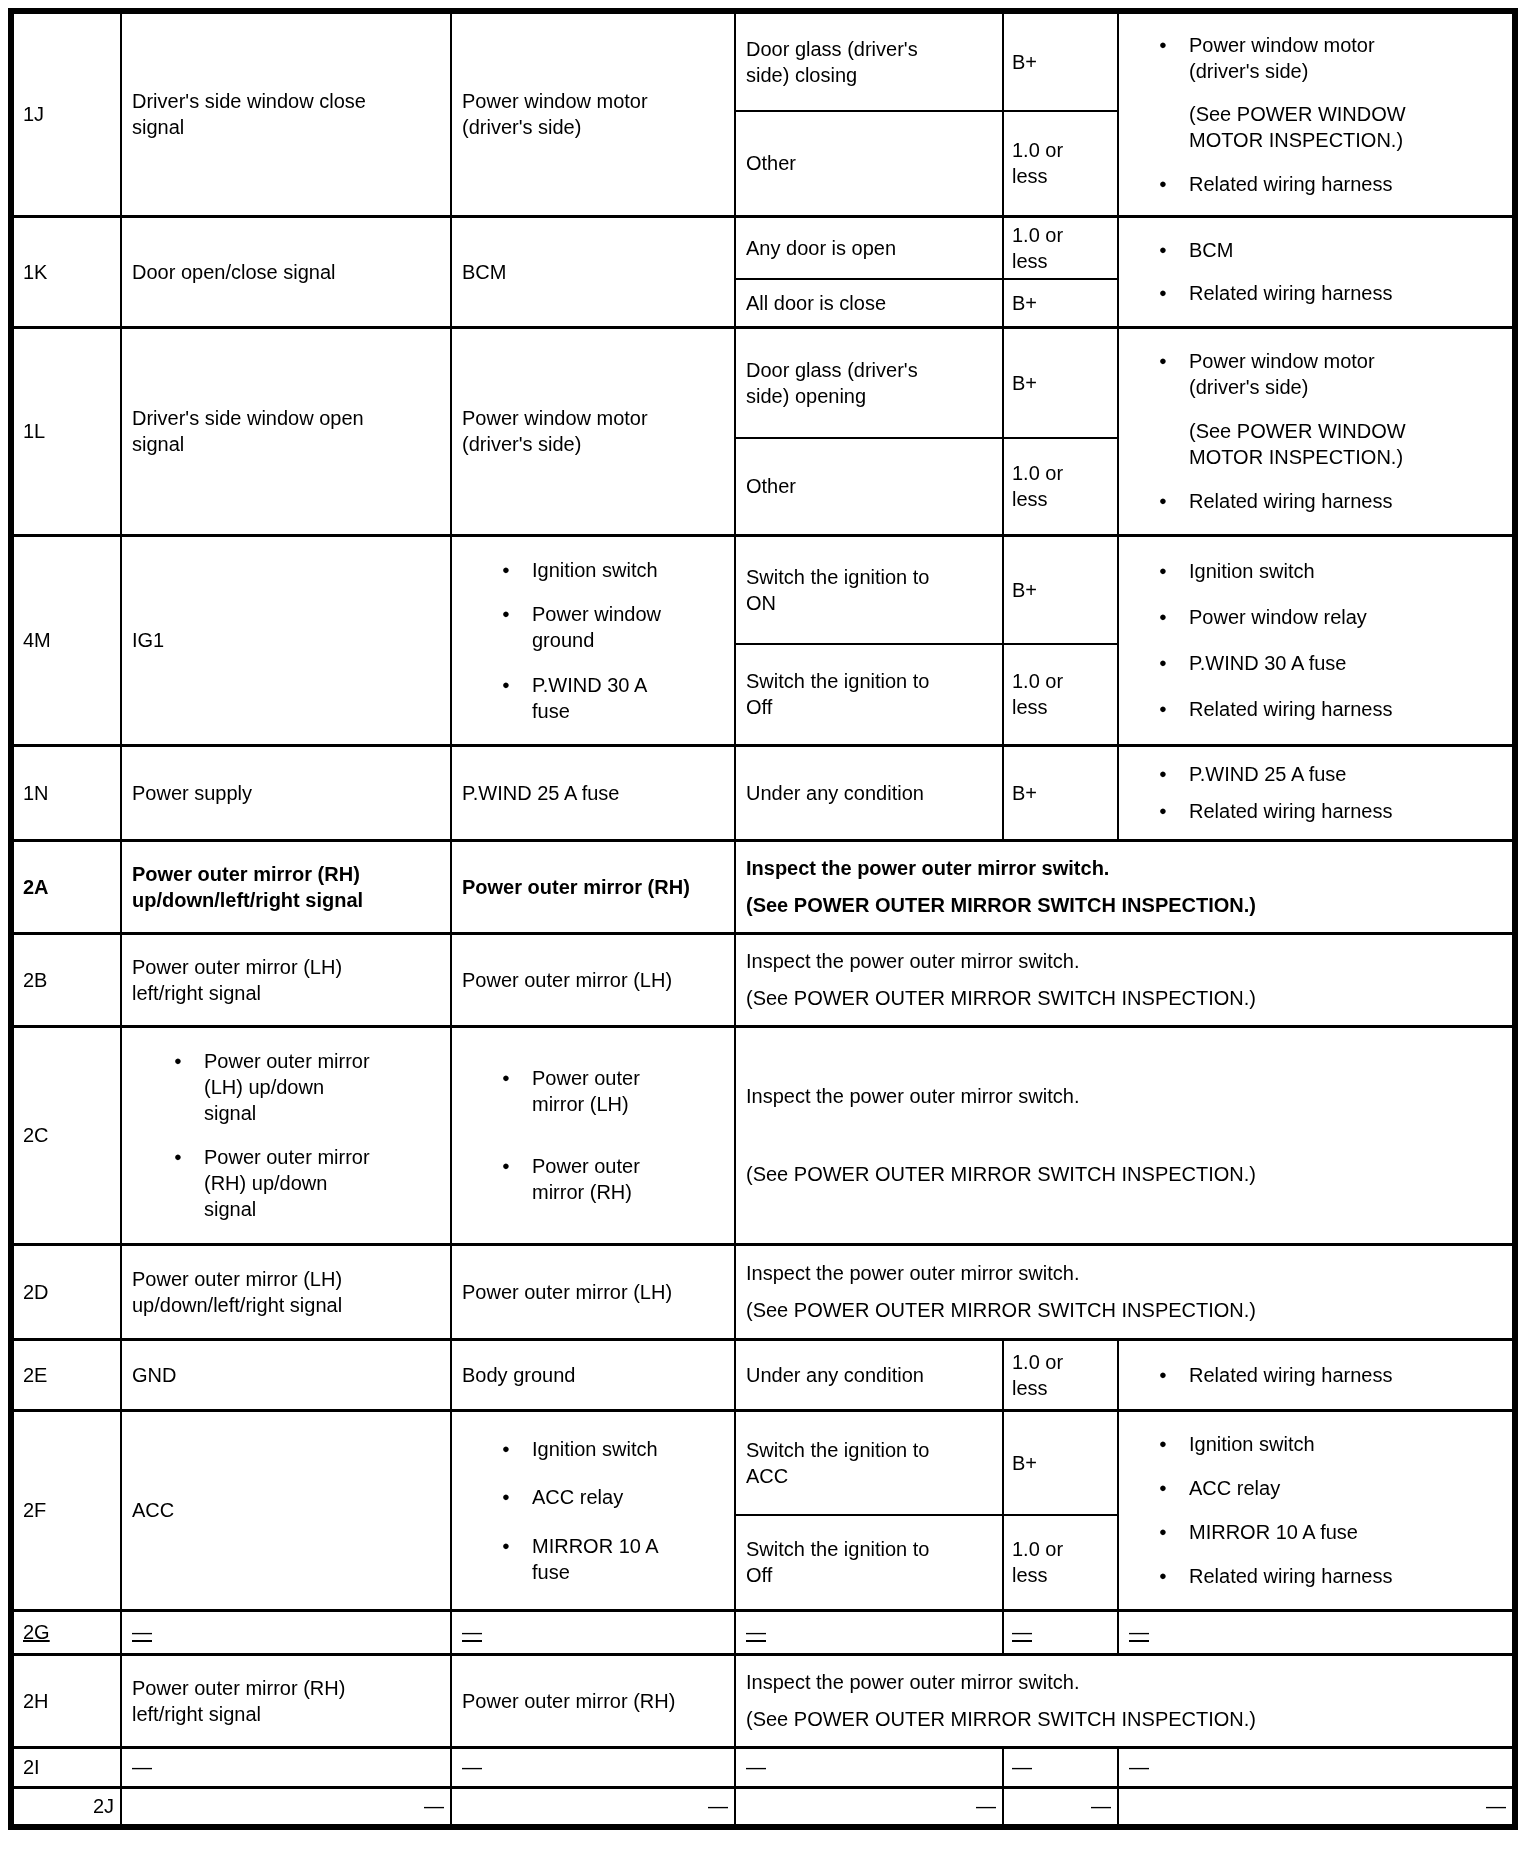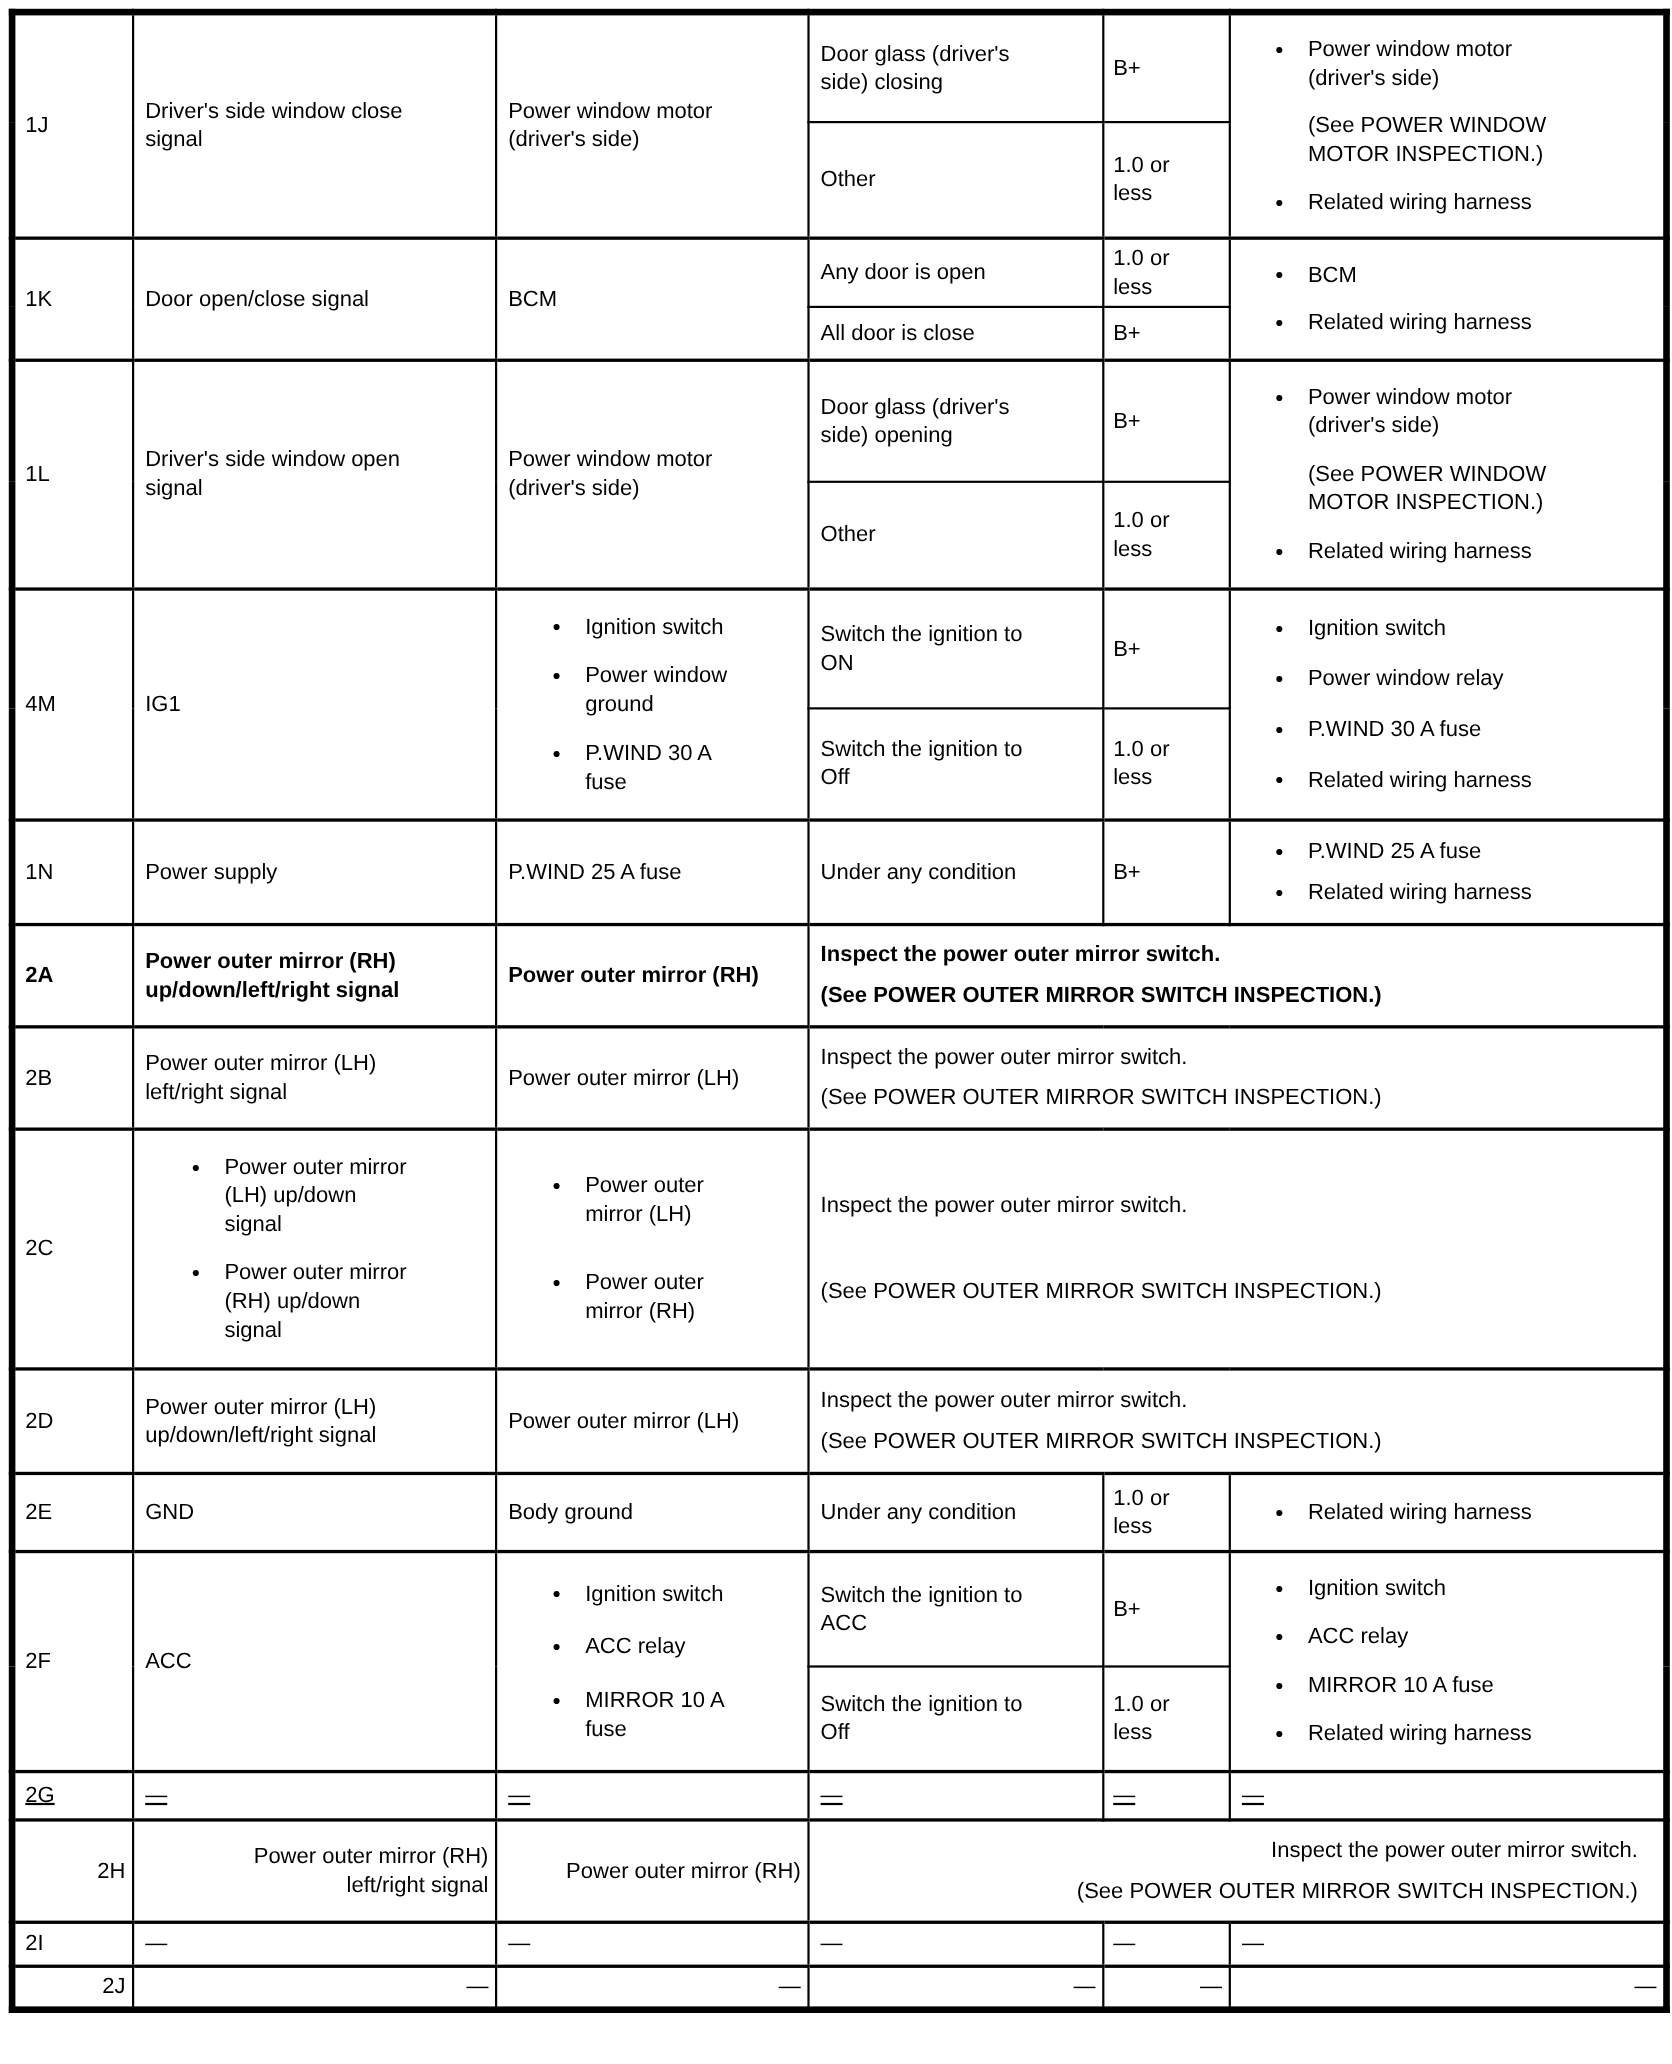--- a/index.html
+++ b/index.html
@@ -11,21 +11,21 @@
      letter-spacing:0px;}
   tr.main > td{border-top:3px solid #000;}
   td.c1{padding-left:9px;}
   td.c5{padding-left:8px;}
   td.nopad{padding:0;}
   td.c6plain{padding-left:10px;}
   .vgroup{display:flex;flex-direction:column;justify-content:space-evenly;box-sizing:border-box;}
   .insp{padding-left:40px;padding-right:4px;}
   .cb2{padding-left:52px;padding-right:4px;}
   .cb3{padding-left:50px;padding-right:4px;}
-  .actg{padding-left:10px;padding-right:23px;}
+  .actg{padding-left:10px;padding-right:6px;}
   .item{display:flex;align-items:flex-start;}
   .dot{flex:0 0 30px;font-size:13px;line-height:26px;}
   .itext{white-space:pre-line;}
   .aline{white-space:pre-line;}
 </style>
 </head>
 <body>
 
 <div class="page">
   <table>
@@ -171,21 +171,21 @@
 less</td>
         </tr>
         <tr class="main" style="height: 44px; text-decoration: underline;">
           <td class="c1" rowspan="1">2G</td>
           <td class="c2" rowspan="1">—</td>
           <td class="c3" rowspan="1">—</td>
           <td class="c4">—</td>
           <td class="c5">—</td>
           <td class="c6 c6plain" rowspan="1">—</td>
         </tr>
-        <tr class="main" style="height: 93px; text-align: right;">
+        <tr class="main" style="height: 93px;">
           <td class="c1" rowspan="1">2H</td>
           <td class="c2" rowspan="1">Power outer mirror (RH)
 left/right signal</td>
           <td class="c3" rowspan="1">Power outer mirror (RH)</td>
           <td class="c4 nopad" colspan="3"><div class="vgroup actg" style="height: 85px;"><div class="aline">Inspect the power outer mirror switch.</div><div class="aline">(See POWER OUTER MIRROR SWITCH INSPECTION.)</div></div></td>
         </tr>
         <tr class="main" style="height: 40px;">
           <td class="c1" rowspan="1">2I</td>
           <td class="c2" rowspan="1">—</td>
           <td class="c3" rowspan="1">—</td>

